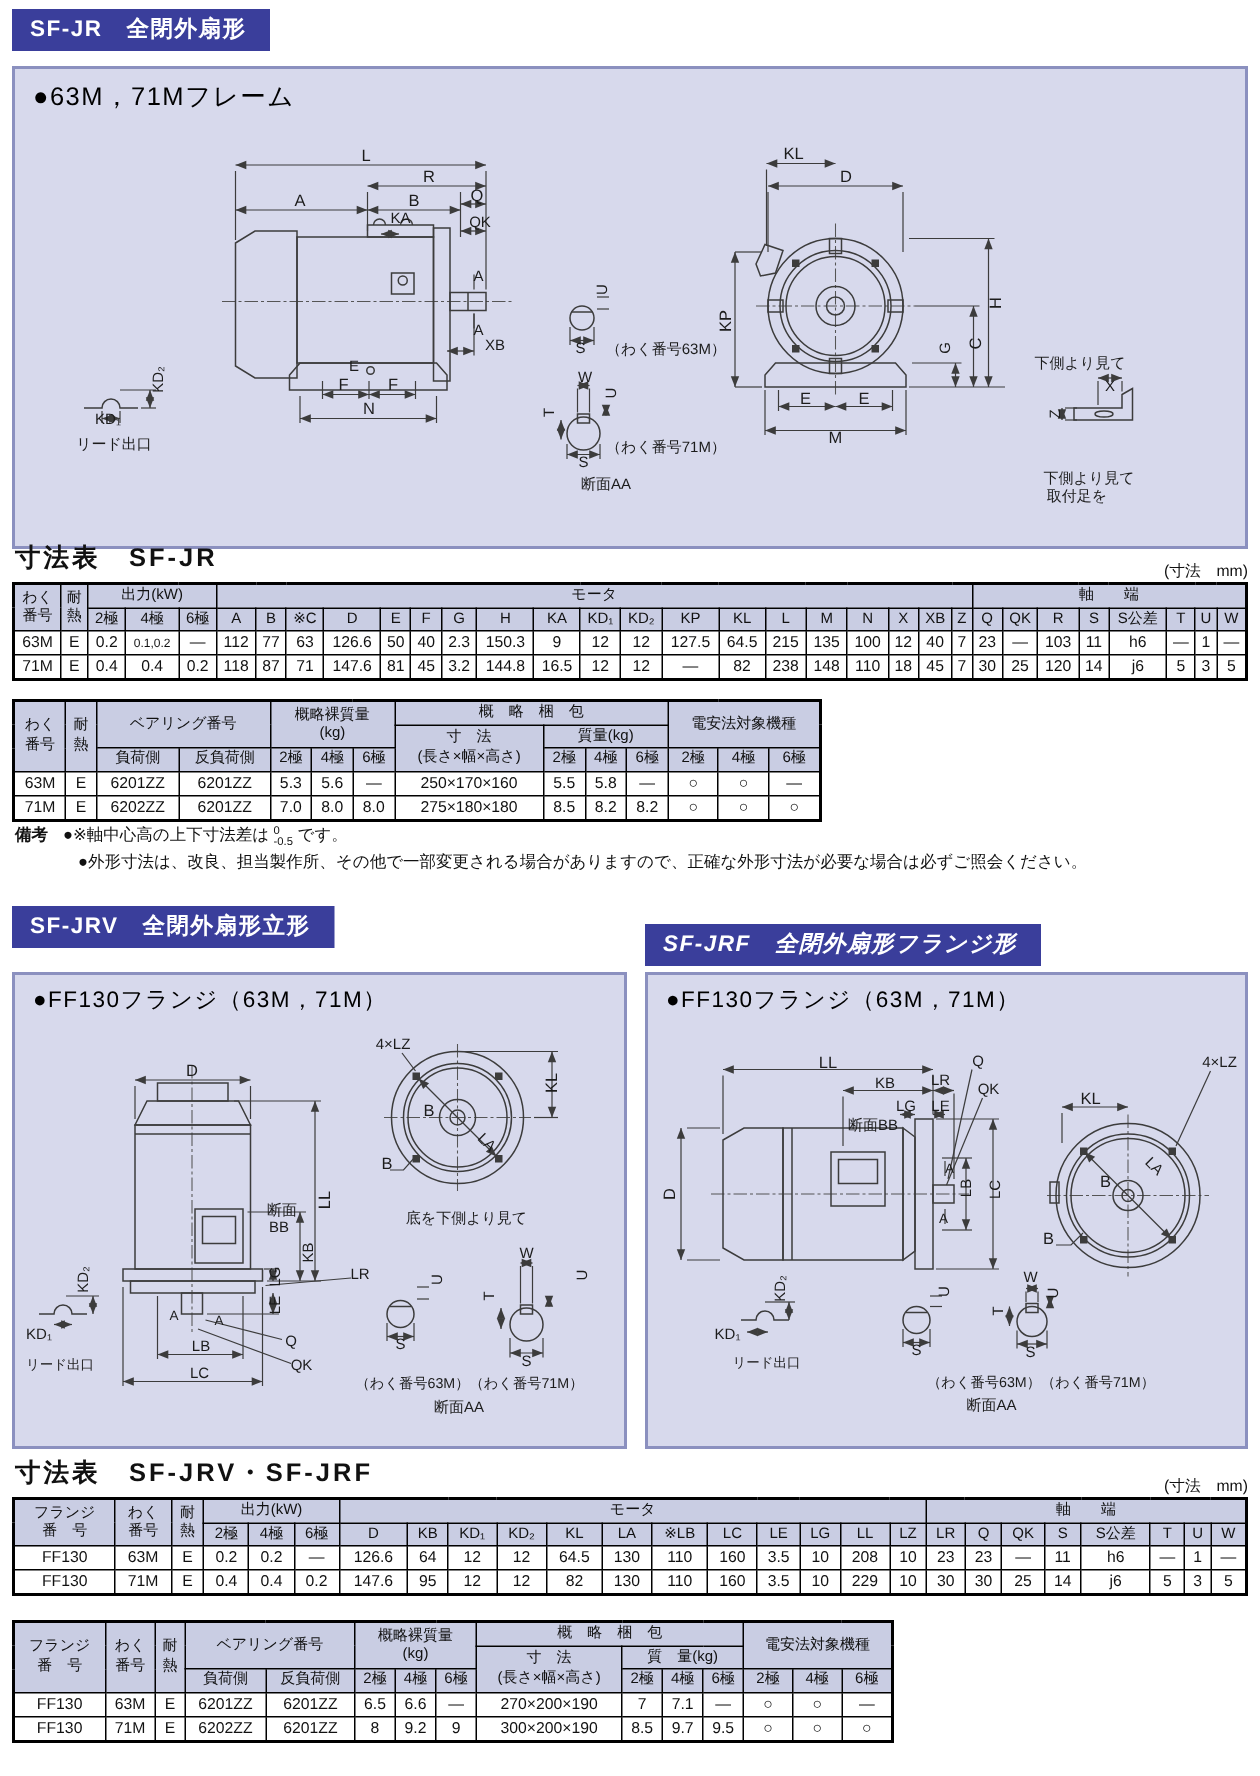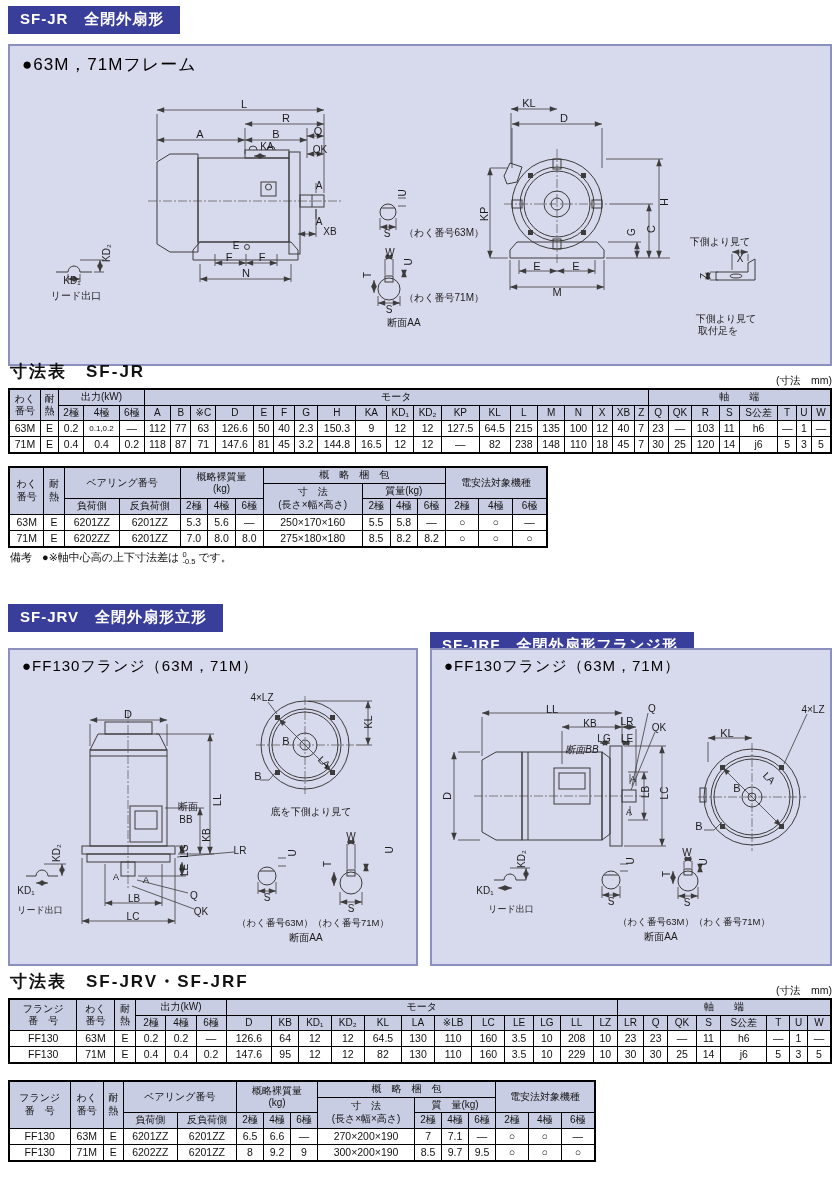--- a/index.html
+++ b/index.html
@@ -10,21 +10,21 @@
   .subtitle{position:absolute;left:12px;top:7px;font-size:16px;color:#000;letter-spacing:1px;}
   .dlabel{position:absolute;font-size:11px;color:#1c1c1c;white-space:nowrap;}
   .ttl{font-size:17px;font-weight:bold;letter-spacing:2px;}
   .unitnote{font-size:10.5px;text-align:right;width:824px;}
   table{border-collapse:collapse;background:#fff;}
   .dimtab{border:2px solid #000;}
   .dimtab th,.dimtab td{border:1px solid #000;font-size:10px;text-align:center;padding:1px 2px;line-height:1.25;white-space:pre-line;}
   .dimtab th{background:#c9cde3;font-weight:normal;}
   .dimtab td{font-size:10.5px;background:#fff;}
   .notes{font-size:11px;line-height:1.6;}
-  .notes .bikou{font-weight:normal;margin-right:10px;}
+  .notes .bikou{font-weight:bold;margin-right:10px;}
   .tolwrap{display:inline-flex;flex-direction:column;vertical-align:middle;line-height:1;margin:0 3px;}
   .tolwrap span{font-size:7.5px;}
   svg{position:absolute;left:0;top:0;}
   .ln{stroke:#3c3c3c;stroke-width:1;fill:none;}
   .dim{stroke:#3c3c3c;stroke-width:0.8;fill:none;}
   .dm{marker-start:url(#arw);marker-end:url(#arw);}
   .cl{stroke:#555;stroke-width:0.7;stroke-dasharray:9 2 2 2;fill:none;}
   .bolt{fill:#3c3c3c;}
 </style>
 </head>
@@ -403,24 +403,25 @@
         <td>○</td>
   </tr>
 </tbody>
   </table>
 
 <div class="abs notes" style="left:10px;top:549px;width:820px;">
   <div><span class="bikou">備考</span><span>●※軸中心高の上下寸法差は</span><span class="tolwrap">
         <span>0</span>
         <span>-0.5</span>
       </span><span>です。</span></div>
+  <div style="padding-left:42px;">●外形寸法は、改良、担当製作所、その他で一部変更される場合がありますので、正確な外形寸法が必要な場合は必ずご照会ください。</div>
 </div>
 
 <div class="abs secbar" style="left:8px;top:604px;"><span>SF-JRV　全閉外扇形立形</span></div>
-<div class="abs secbar" style="left:430px;top:632px;"><span>SF-JRF　全閉外扇形フランジ形</span></div>
+<div class="abs secbar" style="left:430px;top:616px;font-style:italic;"><span>SF-JRF　全閉外扇形フランジ形</span></div>
 
 <div class="panel" style="left:8px;top:648px;width:406px;height:314px;">
   <div class="subtitle" style="font-size:15px;">●FF130フランジ（63M，71M）</div>
   <svg width="406" height="314" viewBox="0 0 406 314">
     <g class="cl">
         <line x1="118" y1="60" x2="118" y2="238"></line>
       </g>
     <g class="ln">
       <rect x="95" y="72" width="47" height="12"></rect>
       <polygon points="88,84 149,84 157,100 80,100"></polygon>
@@ -644,21 +645,21 @@
         <line x1="266" y1="237" x2="266" y2="249"></line>
     </g>
   </svg>
 <span class="dlabel" style="left: 120px; top: 59px; transform: translate(-50%, -50%);">LL</span>
     <span class="dlabel" style="left: 158px; top: 73px; font-size: 10px; transform: translate(-50%, -50%);">KB</span>
     <span class="dlabel" style="left: 195px; top: 71px; font-size: 10px; transform: translate(-50%, -50%);">LR</span>
     <span class="dlabel" style="left: 220px; top: 58px; font-size: 10px; transform: translate(-50%, -50%);">Q</span>
     <span class="dlabel" style="left: 227px; top: 77px; font-size: 10px; transform: translate(-50%, -50%);">QK</span>
     <span class="dlabel" style="left: 172px; top: 88px; font-size: 10px; transform: translate(-50%, -50%);">LG</span>
     <span class="dlabel" style="left: 195px; top: 88px; font-size: 10px; transform: translate(-50%, -50%);">LE</span>
-    <span class="dlabel" style="left: 150px; top: 100px; font-size: 10px; transform: translate(-50%, -50%); font-style: italic;">断面BB</span>
+    <span class="dlabel" style="left: 150px; top: 100px; font-size: 10px; transform: translate(-50%, -50%);">断面BB</span>
     <span class="dlabel" style="left: 15px; top: 146px; transform: translate(-50%, -50%) rotate(-90deg);">D</span>
     <span class="dlabel" style="left: 201px; top: 129px; font-size: 9px; transform: translate(-50%, -50%);">A</span>
     <span class="dlabel" style="left: 197px; top: 162px; font-size: 9px; transform: translate(-50%, -50%);">A</span>
     <span class="dlabel" style="left: 213px; top: 142px; font-size: 10px; transform: translate(-50%, -50%) rotate(-90deg);">LB</span>
     <span class="dlabel" style="left: 232px; top: 143px; font-size: 10px; transform: translate(-50%, -50%) rotate(-90deg);">LC</span>
     <span class="dlabel" style="left: 295px; top: 83px; transform: translate(-50%, -50%);">KL</span>
     <span class="dlabel" style="left: 381px; top: 59px; font-size: 10px; transform: translate(-50%, -50%);">4×LZ</span>
     <span class="dlabel" style="left: 305px; top: 138px; transform: translate(-50%, -50%);">B</span>
     <span class="dlabel" style="left: 337px; top: 128px; font-size: 10px; transform: translate(-50%, -50%) rotate(45deg);">LA</span>
     <span class="dlabel" style="left: 267px; top: 176px; transform: translate(-50%, -50%);">B</span>

